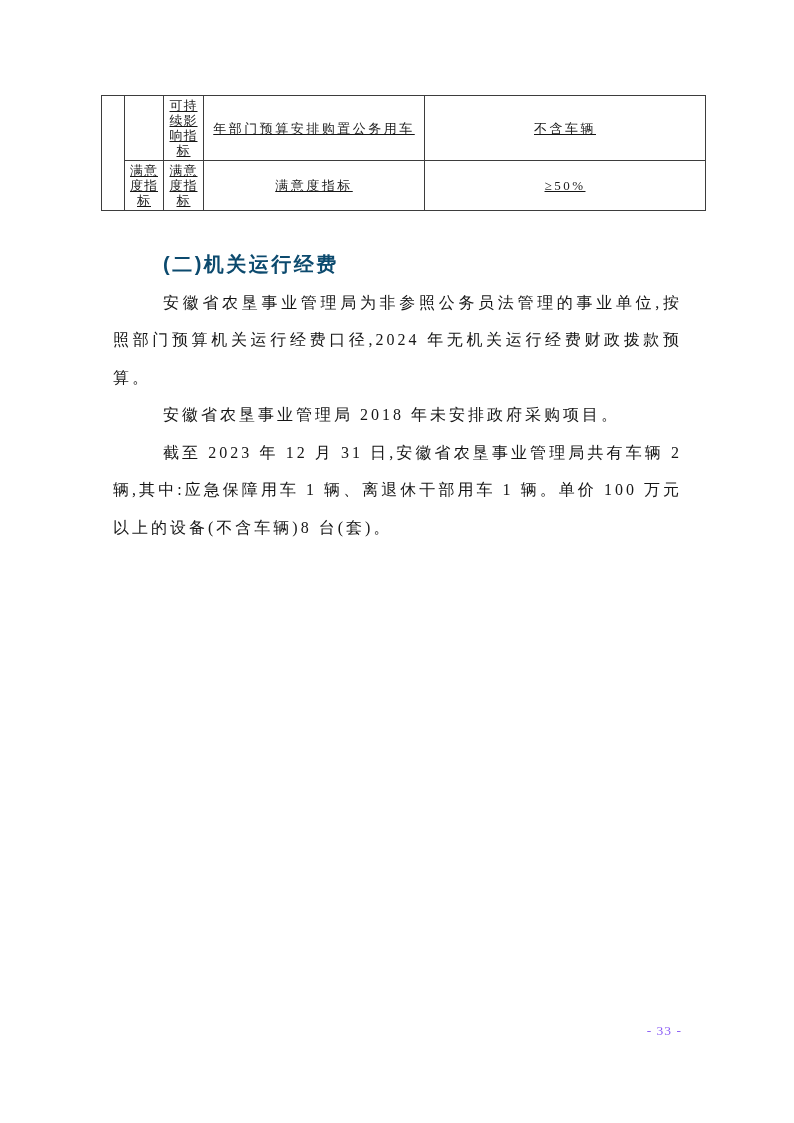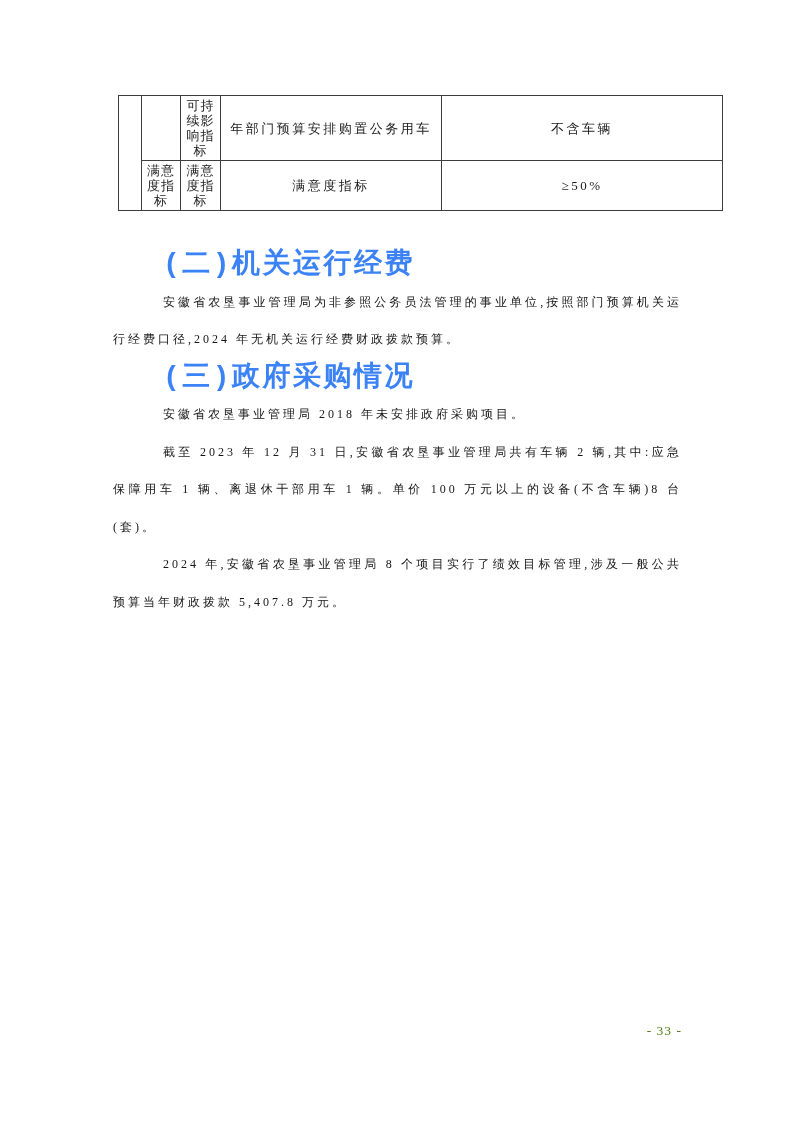--- a/index.html
+++ b/index.html
@@ -13,25 +13,26 @@
     height: 1123px;
     background: #ffffff;
     overflow: hidden;
     font-family: "Liberation Serif", "DejaVu Serif", serif;
     color: #161616;
   }
 
   
   table.indicator-table {
     position: absolute;
-    left: 118px;
+    left: 101px;
     top: 95px;
     width: 604px;
     border-collapse: collapse;
     table-layout: fixed;
+    text-decoration: underline;
   }
   table.indicator-table td {
     border: 1px solid #3d3d3d;
     text-align: center;
     vertical-align: middle;
     font-size: 13px;
     line-height: 15px;
     color: #1c1c1c;
     padding: 2px 3px;
     overflow: hidden;
@@ -52,47 +53,47 @@
   tr.row-2 { height: 48px; }
 
   
   .content {
     position: absolute;
     left: 113px;
     top: 246px;
     width: 569px;
   }
   .section-heading {
-    font-family: Liberation Mono, monospace;
+    font-family: Liberation Sans, sans-serif;
     font-weight: 700;
-    font-size: 28px;
+    font-size: 20px;
     line-height: 37.5px;
     letter-spacing: 2.5px;
     text-indent: 50px;
-    color: #3b82f6;
+    color: #0c4a6e;
     margin: 0;
   }
   .para {
-    font-size: 12px;
+    font-size: 16px;
     line-height: 37.5px;
     letter-spacing: 3px;
     text-indent: 50px;
     text-align: justify;
     margin: 0;
     color: #161616;
   }
 
   
   .page-number {
     position: absolute;
     top: 1023px;
     right: 112px;
     font-size: 13.5px;
     letter-spacing: 1px;
-    color: #4d7c0f;
+    color: #8b5cf6;
   }
 </style>
 </head>
 <body>
 
 <div class="page">
 
   <table class="indicator-table">
     <colgroup>
       <col style="width:23px">
@@ -116,24 +117,22 @@
         <td class="value-cell">≥50%</td>
       </tr>
     </tbody>
   </table>
 
   <div class="content">
 
     <h3 class="section-heading">(二)机关运行经费</h3>
     <p class="para">安徽省农垦事业管理局为非参照公务员法管理的事业单位,按照部门预算机关运行经费口径,2024 年无机关运行经费财政拨款预算。</p>
 
-    <h3 class="section-heading">(三)政府采购情况</h3>
     <p class="para">安徽省农垦事业管理局 2018 年未安排政府采购项目。</p>
 
     <p class="para">截至 2023 年 12 月 31 日,安徽省农垦事业管理局共有车辆 2 辆,其中:应急保障用车 1 辆、离退休干部用车 1 辆。单价 100 万元以上的设备(不含车辆)8 台(套)。</p>
 
-    <p class="para">2024 年,安徽省农垦事业管理局 8 个项目实行了绩效目标管理,涉及一般公共预算当年财政拨款 5,407.8 万元。</p>
 
   </div>
 
   <div class="page-number">- 33 -</div>
 
 </div>
 
 </body></html>

